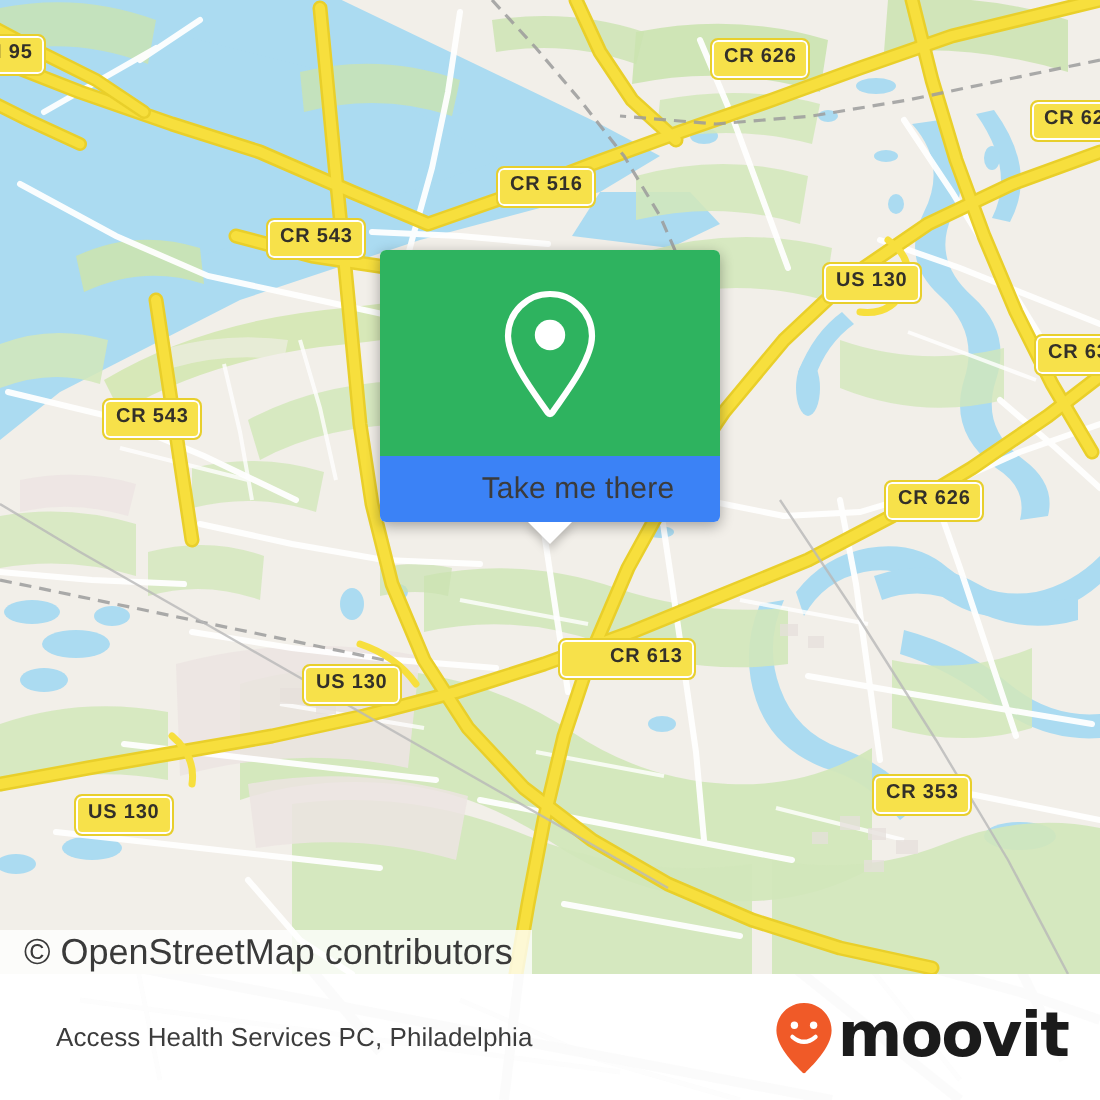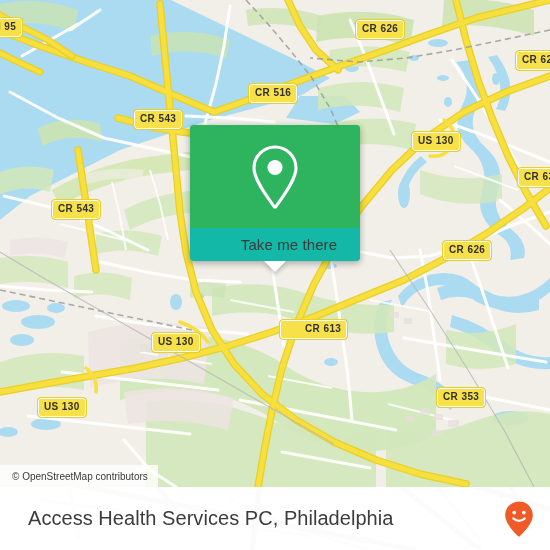--- a/index.html
+++ b/index.html
@@ -63,21 +63,21 @@
     height: 103px;
     background: #2eb35f;
     border-radius: 3px 3px 0 0;
     display: flex;
     align-items: center;
     justify-content: center;
   }
   #callout-foot {
     width: 100%;
     height: 33px;
-    background: #14b8a6;
+    background: #3b82f6;
     border-radius: 0 0 3px 3px;
     display: flex;
     align-items: center;
     justify-content: center;
     color: #3b3b3b;
     font-size: 15px;
     letter-spacing: 0.1px;
     cursor: pointer;
     position: relative;
     z-index: 2;
@@ -99,21 +99,21 @@
   
   #attribution {
     position: absolute;
     left: 0; top: 465px;
     height: 22px;
     padding: 0 10px 0 12px;
     display: flex;
     align-items: center;
     background: rgba(255,255,255,0.78);
     color: #3a3a3a;
-    font-size: 10px;
+    font-size: 18px;
     z-index: 30;
     white-space: nowrap;
   }
 
   
   #footer {
     position: absolute;
     left: 0; top: 487px;
     width: 550px; height: 63px;
     background: #ffffff;
@@ -132,21 +132,21 @@
     position: relative;
     width: 100%; height: 100%;
     display: flex;
     align-items: center;
     justify-content: space-between;
     padding: 0 16px 0 28px;
     z-index: 2;
   }
   #place-title {
     color: #3c3c3c;
-    font-size: 20px;
+    font-size: 13px;
     letter-spacing: 0.05px;
     white-space: nowrap;
   }
   #moovit-logo {
     display: flex;
     align-items: center;
     gap: 2px;
   }
   #moovit-wordmark {
     color: #1b1b1b;
@@ -421,17 +421,18 @@
       <div id="place-title">Access Health Services PC, Philadelphia</div>
       <div id="moovit-logo">
         <svg width="30" height="38" viewBox="0 0 30 38">
           <path d="M15 1.5 C7.3 1.5 1.2 7.6 1.2 15.3 C1.2 24 12 34 14.2 36.2
                    C14.6 36.7 15.4 36.7 15.8 36.2 C18 34 28.8 24 28.8 15.3
                    C28.8 7.6 22.7 1.5 15 1.5 Z" fill="#f05a28"></path>
           <circle cx="10.2" cy="12.6" r="1.85" fill="#ffffff"></circle>
           <circle cx="19.8" cy="12.6" r="1.85" fill="#ffffff"></circle>
           <path d="M9.2 18.4 q 5.8 5.0 11.6 0" stroke="#ffffff" stroke-width="2.1" fill="none" stroke-linecap="round"></path>
         </svg>
+        <span id="moovit-wordmark">moovit</span>
       </div>
     </div>
   </div>
 
 </div>
 
 </body></html>

